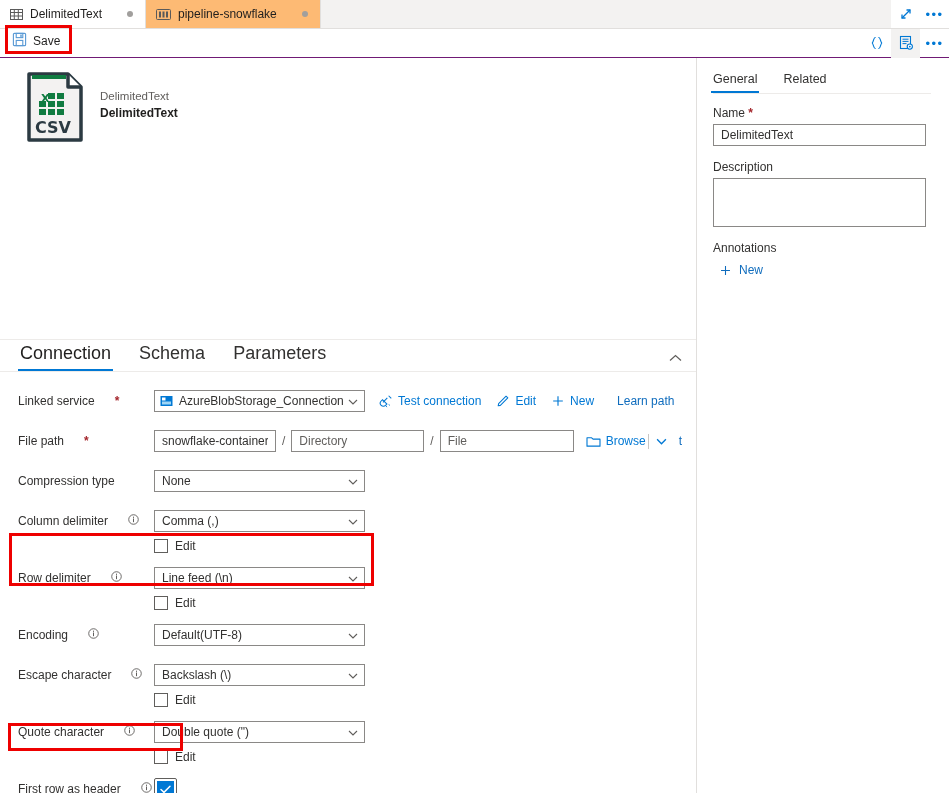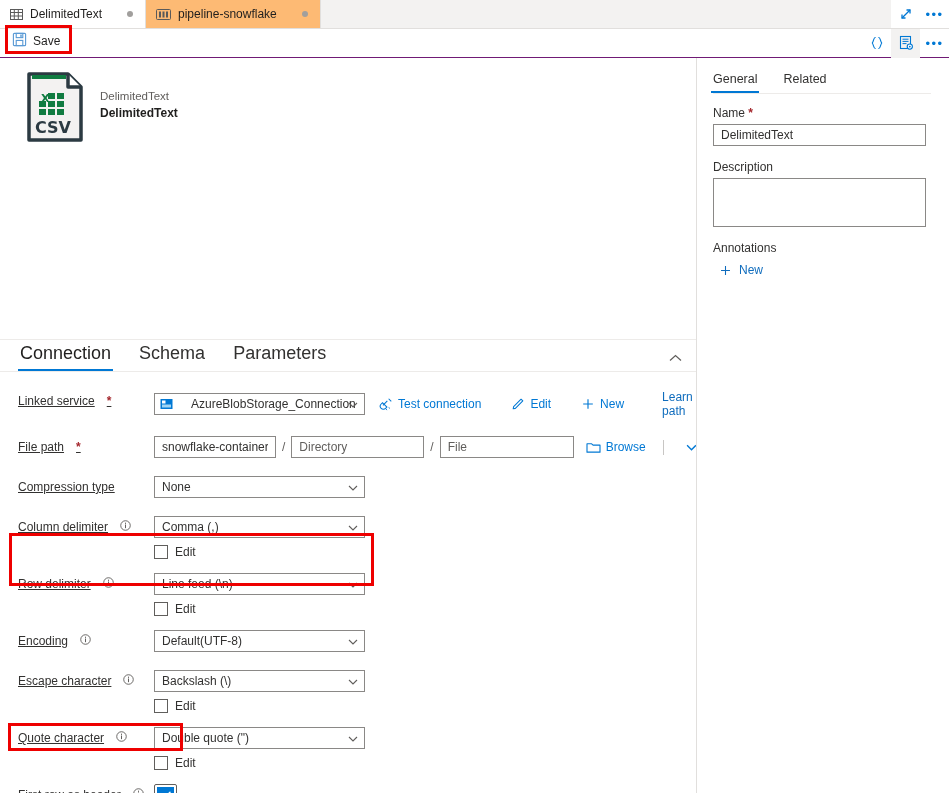--- a/index.html
+++ b/index.html
@@ -161,22 +161,21 @@
     min-height:22px;
   }
   .lbl {
     width:136px;
     flex:none;
     font-size:12px;
     color:#323130;
     padding-top:4px;
     display:flex;
     align-items:center;
-    gap:12px;
-    text-decoration:underline;
+    gap:20px;
   }
   .req { color:#a4262c; font-weight:bold; }
   .info-ico { flex:none; }
 
   .ctl { display:flex; align-items:center; gap:0; }
 
   select, .fake-select {
     width:211px; height:22px;
     border:1px solid #8a8886;
     background:#ffffff;
@@ -190,21 +189,21 @@
     display:flex;
     align-items:center;
     cursor:pointer;
   }
   .sel-wrap { position:relative; display:inline-block; }
   .sel-chev {
     position:absolute; right:7px; top:50%;
     transform:translateY(-50%);
     pointer-events:none;
   }
-  .sel-with-icon { padding-left:36px; }
+  .sel-with-icon { padding-left:24px; }
   .sel-lead-icon {
     position:absolute; left:6px; top:50%;
     transform:translateY(-50%);
     width:13px;height:12px;
     pointer-events:none;
   }
 
   input.txt {
     height:22px;
     border:1px solid #8a8886;
@@ -212,21 +211,21 @@
     font-family:"Liberation Sans", sans-serif;
     font-size:12px;
     color:#323130;
     padding:0 7px;
     outline:none;
   }
   input.txt::placeholder { color:#605e5c; }
 
   .slash { color:#605e5c; padding:0 6px; font-size:12px; line-height:22px;}
 
-  .inline-actions { display:flex; align-items:center; gap:15px; margin-left:14px;}
+  .inline-actions { display:flex; align-items:center; gap:0; margin-left:14px;}
   .act {
     display:flex; align-items:center; gap:5px;
     color:#0078d4; font-size:12px; cursor:pointer;
     padding:0 9px 0 0; margin-right:6px;
     white-space:nowrap;
   }
   .link { color:#0f6cbd; font-size:12px; cursor:pointer; text-decoration:none; margin-left:8px;}
 
   .vsep { width:1px; height:15px; background:#c8c6c4; margin:0 7px 0 2px; }
 

